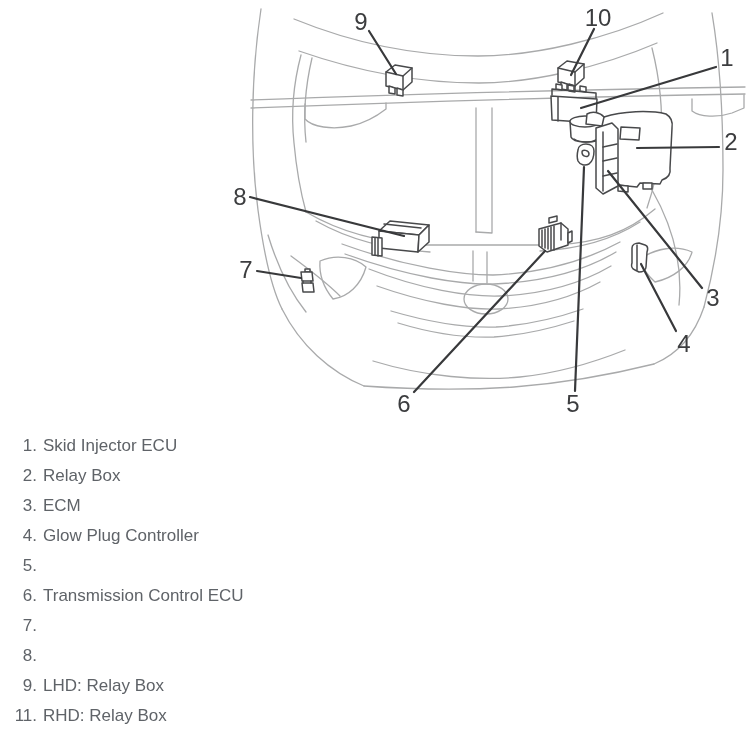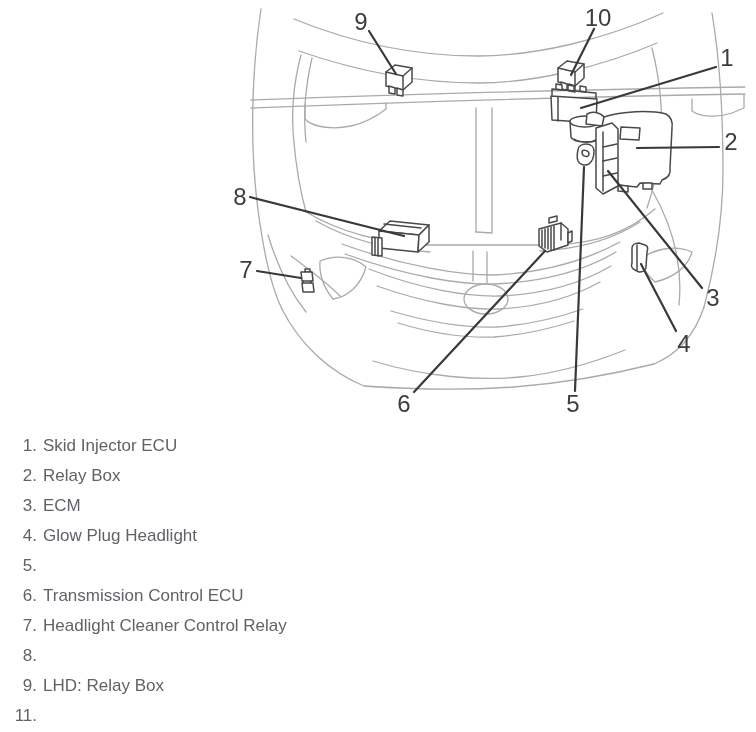--- a/index.html
+++ b/index.html
@@ -197,37 +197,37 @@
     <div class="legend-row">
       <span class="num">2.</span>
       <span class="lbl">Relay Box</span>
     </div>
     <div class="legend-row">
       <span class="num">3.</span>
       <span class="lbl">ECM</span>
     </div>
     <div class="legend-row">
       <span class="num">4.</span>
-      <span class="lbl">Glow Plug Headlight</span>
+      <span class="lbl">Glow Plug Controller</span>
     </div>
     <div class="legend-row">
       <span class="num">5.</span>
     </div>
     <div class="legend-row">
       <span class="num">6.</span>
       <span class="lbl">Transmission Control ECU</span>
     </div>
     <div class="legend-row">
       <span class="num">7.</span>
-      <span class="lbl">Headlight Cleaner Control Relay</span>
     </div>
     <div class="legend-row">
       <span class="num">8.</span>
     </div>
     <div class="legend-row">
       <span class="num">9.</span>
       <span class="lbl">LHD: Relay Box</span>
     </div>
     <div class="legend-row">
       <span class="num">11.</span>
+      <span class="lbl">RHD: Relay Box</span>
     </div>
   </div>
 </div>
 
 </body></html>

